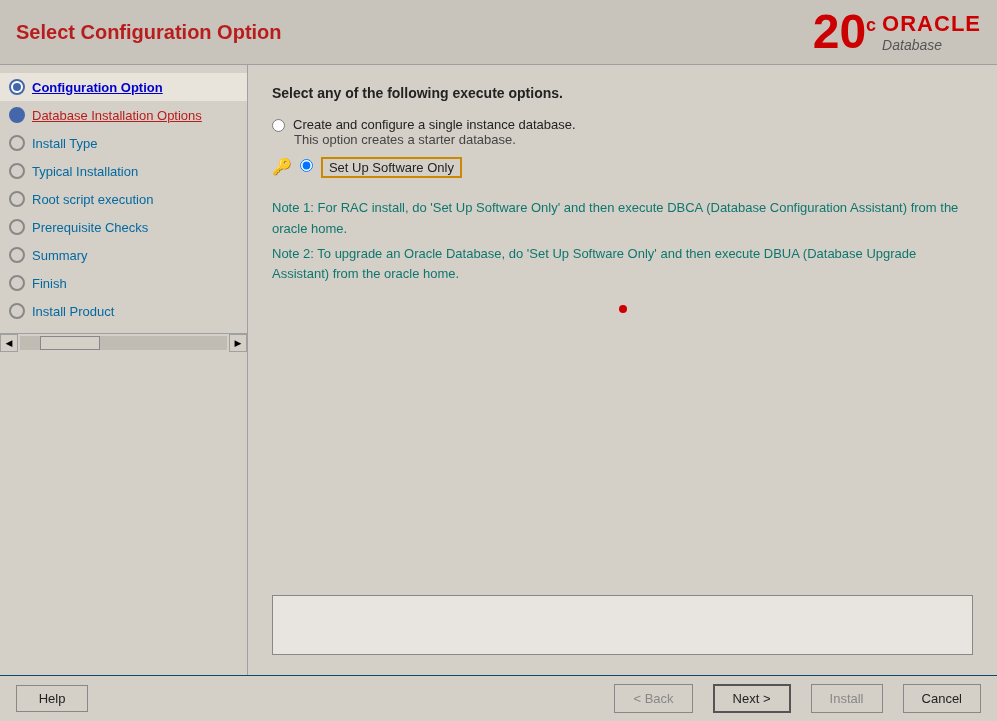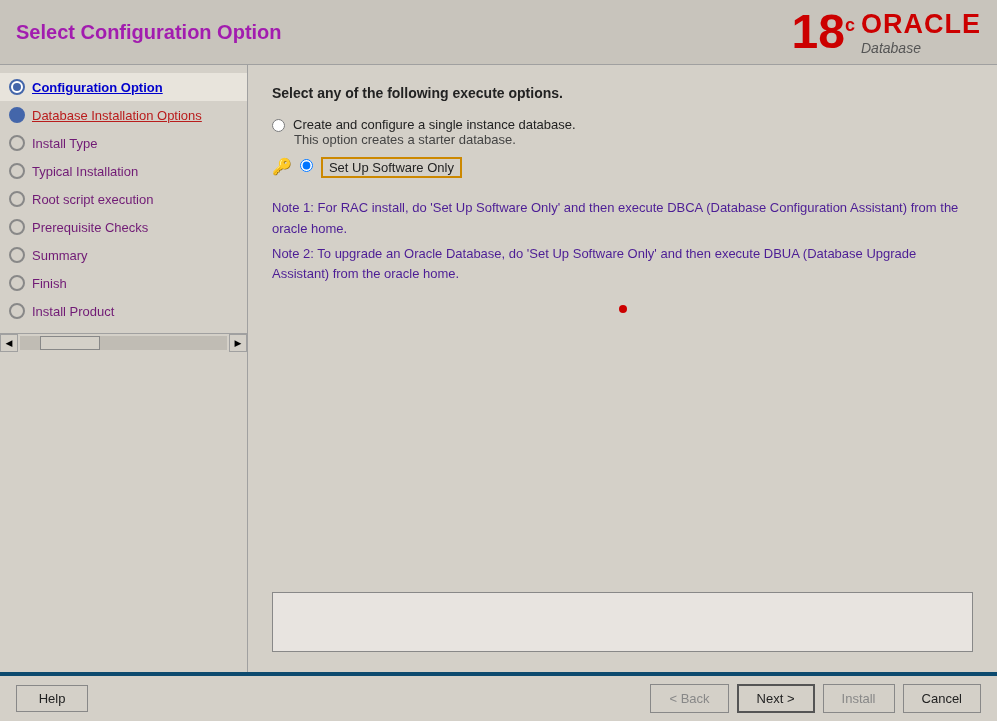--- a/index.html
+++ b/index.html
@@ -20,21 +20,21 @@
       border-bottom: 1px solid #a0a0a0;
       display: flex;
       align-items: center;
       justify-content: space-between;
       padding: 8px 16px;
       min-height: 64px;
     }
     .header-title {
       font-size: 20px;
       font-weight: bold;
-      color: #a21caf;
+      color: #b91c1c;
     }
     .oracle-logo {
       display: flex;
       align-items: center;
       gap: 6px;
     }
     .oracle-logo-number {
       font-size: 48px;
       font-weight: bold;
       color: #cc0000;
@@ -45,21 +45,21 @@
       font-weight: bold;
       color: #cc0000;
       vertical-align: super;
     }
     .oracle-logo-text {
       display: flex;
       flex-direction: column;
       align-items: flex-start;
     }
     .oracle-logo-name {
-      font-size: 27px;
+      font-size: 22px;
       font-weight: bold;
       color: #cc0000;
       letter-spacing: 1px;
     }
     .oracle-logo-db {
       font-size: 14px;
       color: #555;
       font-style: italic;
     }
 
@@ -129,21 +129,21 @@
     .sidebar-item-label.active-label {
       color: #0000cc;
       font-weight: bold;
       text-decoration: underline;
     }
     .sidebar-item-label.link-label {
       color: #b91c1c;
       text-decoration: underline;
     }
     .sidebar-item-label.disabled-label {
-      color: #701a75;
+      color: #0369a1;
       text-align: right;
     }
 
     
     .sidebar-scrollbar-area {
       height: 18px;
       background: #d4d0c8;
       border-top: 1px solid #a0a0a0;
       display: flex;
       align-items: center;
@@ -229,21 +229,21 @@
       display: inline-flex;
       align-items: flex-start;
       gap: 6px;
       background: transparent;
     }
 
     
     .notes-area {
       margin-top: 20px;
       font-size: 13px;
-      color: #4c1d95;
+      color: #0f766e;
       line-height: 1.6;
     }
     .note-line {
       margin-bottom: 4px;
     }
 
     
     .red-dot {
       width: 8px;
       height: 8px;
@@ -257,30 +257,30 @@
       border: 1px solid #888;
       background: #e8e4e0;
       min-height: 60px;
       margin-top: auto;
       padding: 4px;
     }
 
     
     .footer {
       background: #d4d0c8;
-      border-top: 4px solid #0c4a6e;
+      border-top: 1px solid #0c4a6e;
       padding: 8px 16px;
       display: flex;
       align-items: center;
       justify-content: space-between;
     }
     .footer-left {}
     .footer-right {
       display: flex;
-      gap: 8px;
+      gap: 20px;
       border-radius: 11px;
     }
     .btn {
       padding: 5px 18px;
       font-size: 13px;
       border: 1px solid #888;
       background: #d4d0c8;
       cursor: pointer;
       min-width: 72px;
       color: #222;
@@ -293,21 +293,21 @@
       cursor: default;
     }
   </style>
 </head>
 <body>
 
 <div class="header">
   <span class="header-title">Select Configuration Option</span>
   <div class="oracle-logo">
     <span class="oracle-logo-number">
-      <span>18</span><sup class="oracle-logo-sup">c</sup>
+      <span>20</span><sup class="oracle-logo-sup">c</sup>
     </span>
     <div class="oracle-logo-text">
       <span class="oracle-logo-name">ORACLE</span>
       <span class="oracle-logo-db">Database</span>
     </div>
   </div>
 </div>
 
 <div class="main">
 

